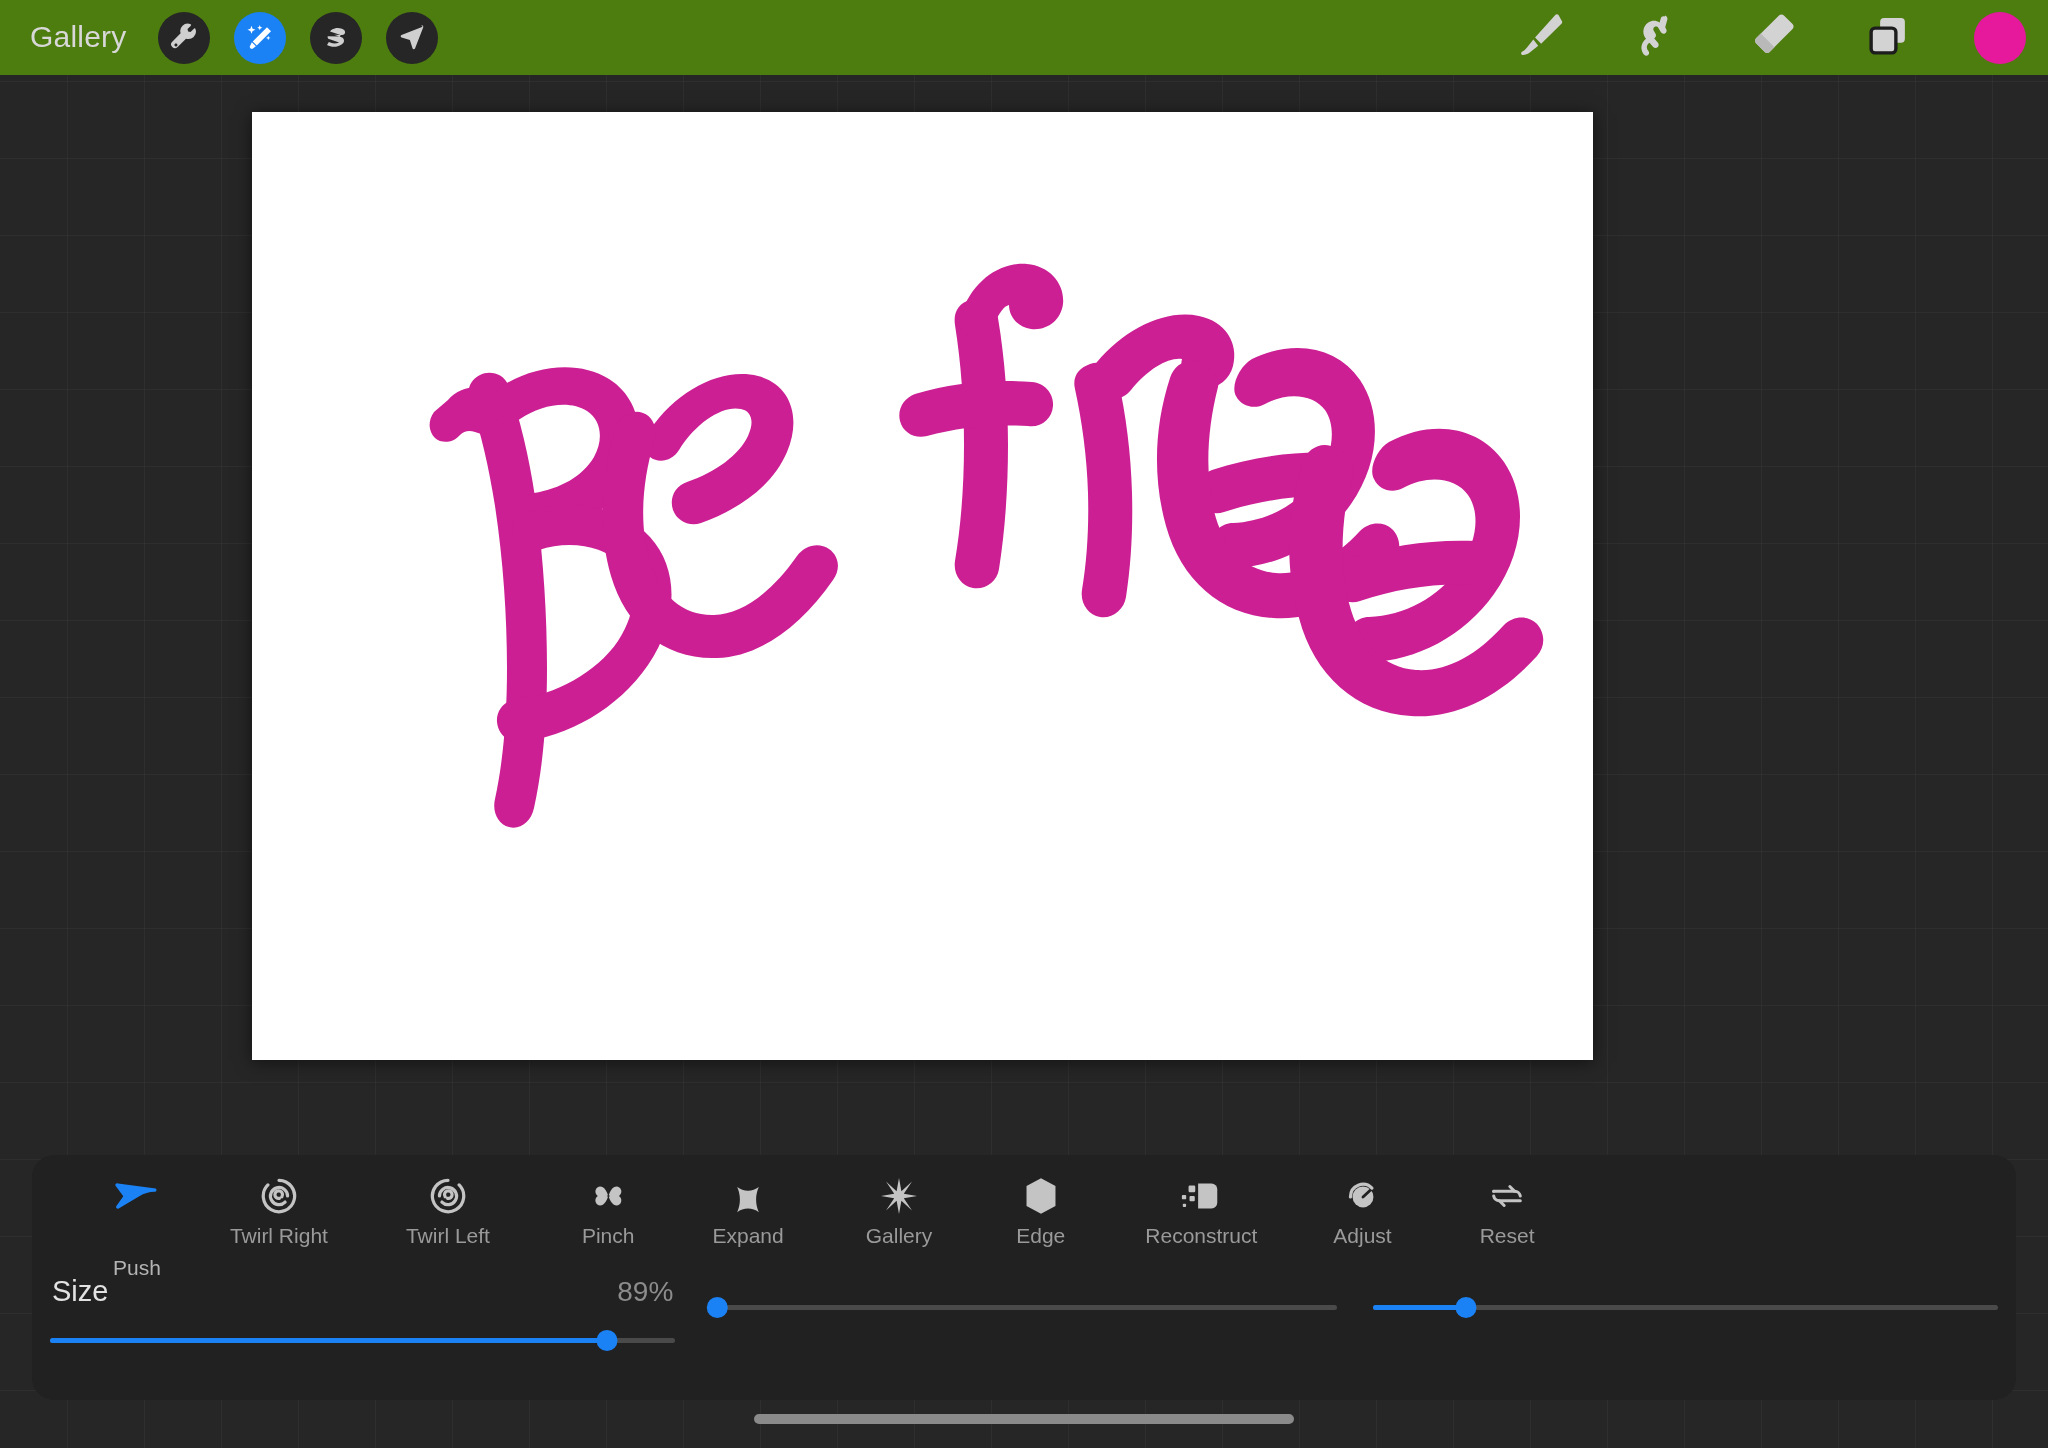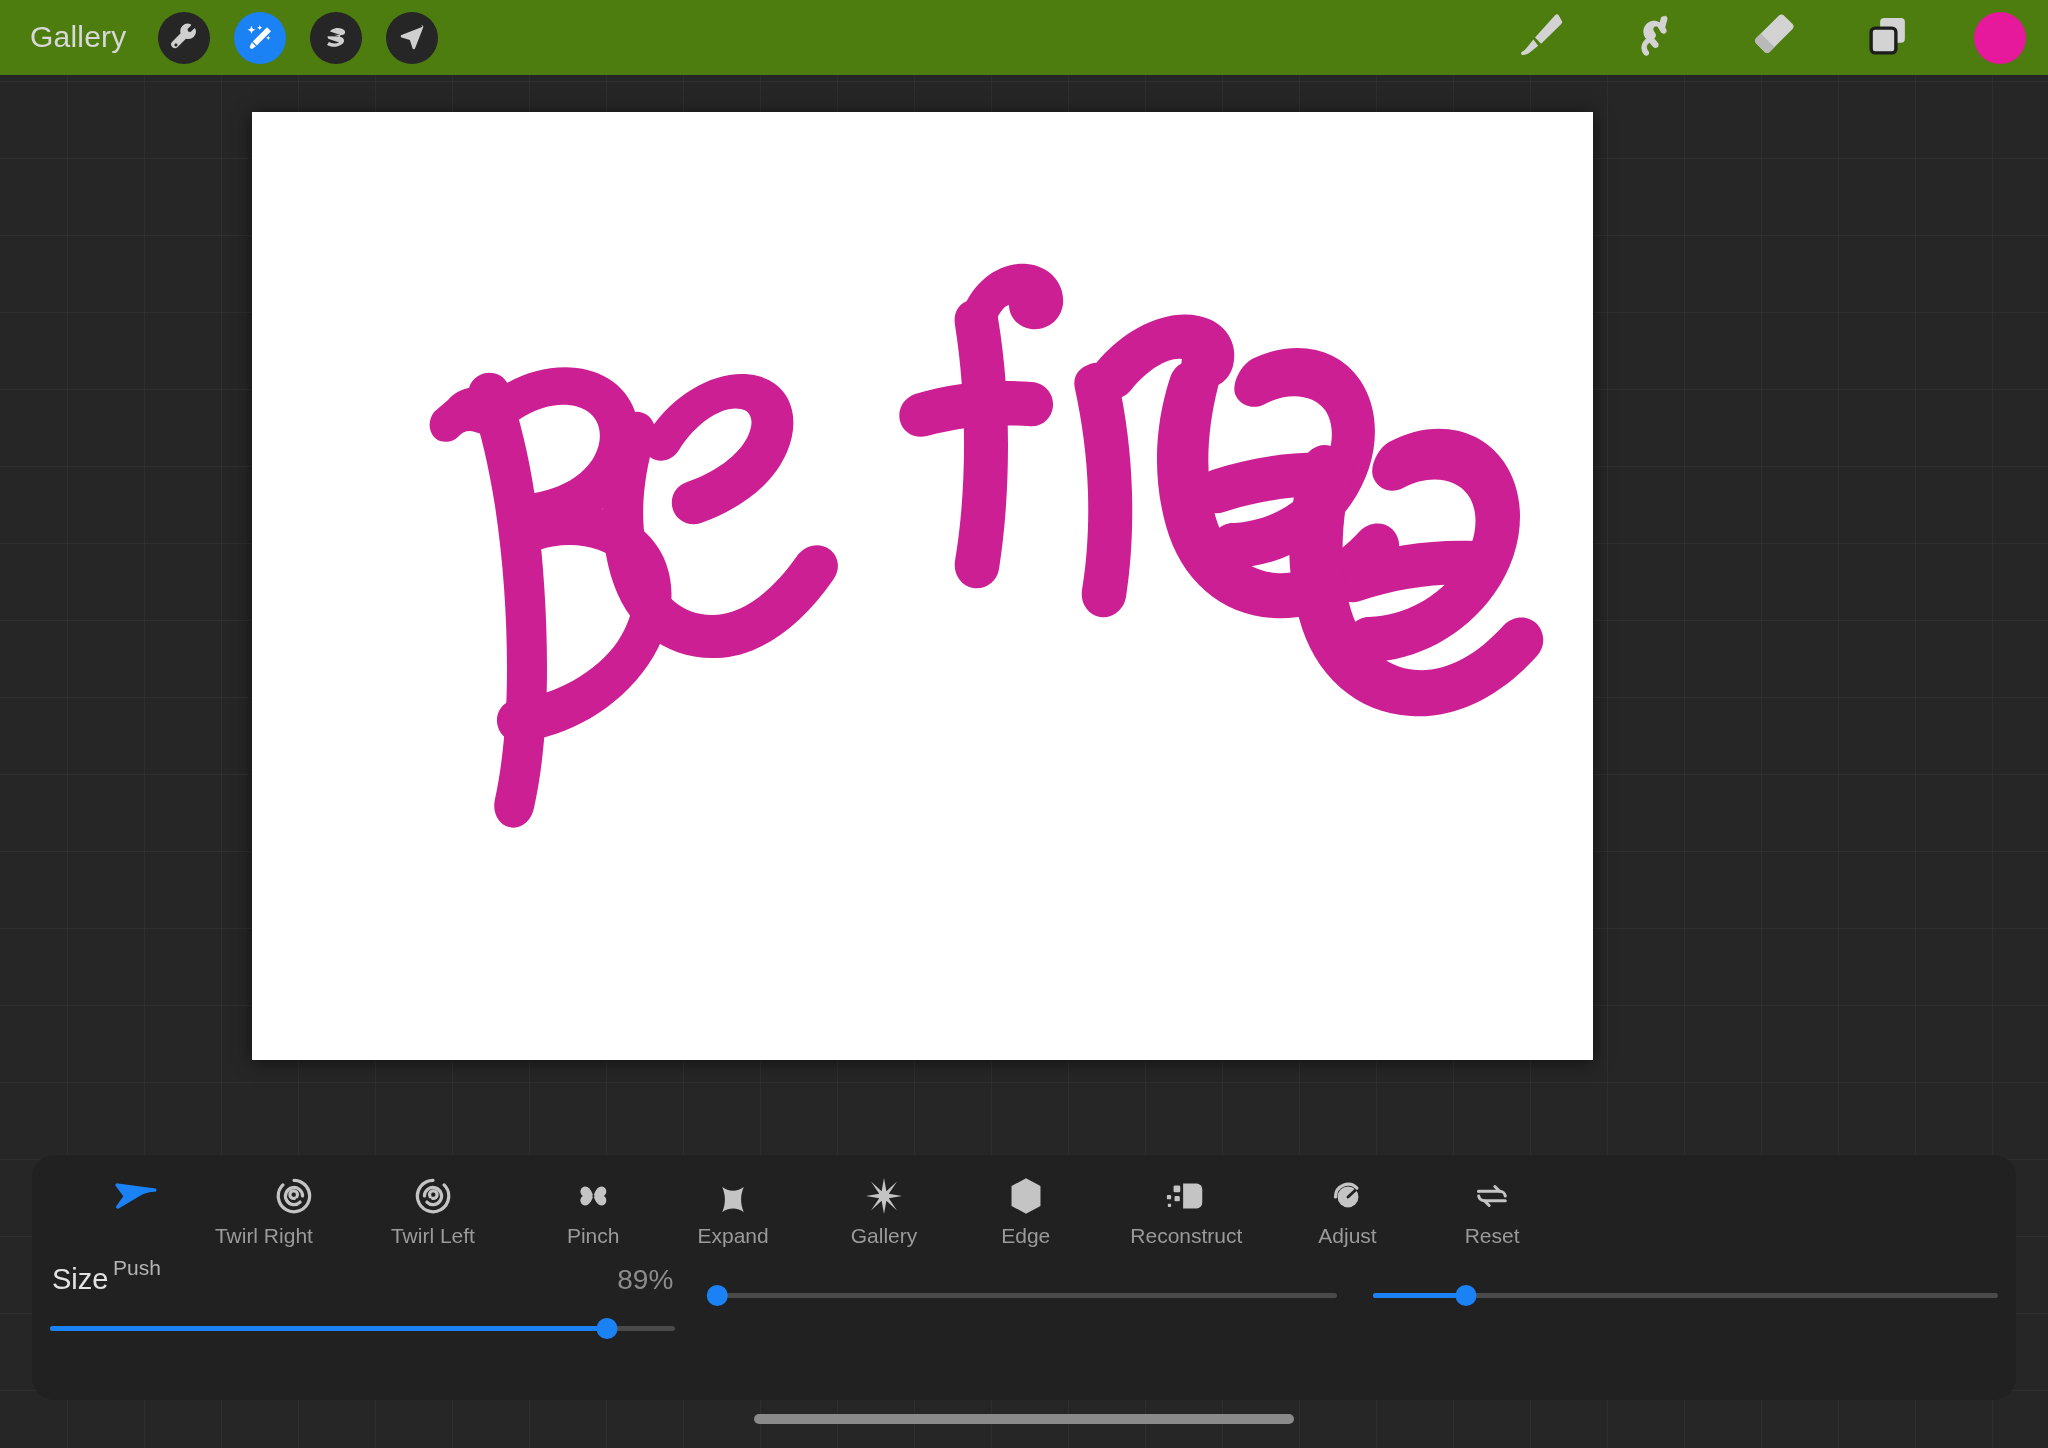--- a/index.html
+++ b/index.html
@@ -108,21 +108,21 @@
   .liquify-tool .lt-label{
     margin-top:7px;
     font-size:21px; color:#9a9a9a;
     font-family:"Liberation Sans", sans-serif;
     white-space:nowrap;
   }
   .liquify-tool.active .lt-label{ color:#b4b4b4; }
 
   
   #slider-row{
-    position:absolute; left:0; top:108px; width:100%; height:130px;
+    position:absolute; left:0; top:120px; width:100%; height:130px;
     display:flex;
   }
   .slider-group{
     flex:1 1 0;
     padding:0 18px;
     position:relative;
   }
   .slider-head{
     display:flex; justify-content:space-between; align-items:baseline;
     padding:0 2px 0 2px;
@@ -375,21 +375,21 @@
       <div class="liquify-tool active" style="margin-left:81px;gap:32px;">
         <span class="lt-icon">
           <svg width="44" height="34" viewBox="0 0 44 34" fill="#1b82f5">
             <path d="M3 4.5c-1.6-1-3.4.9-2.3 2.4l7.6 10.4-6.9 9.8c-1.1 1.6.8 3.4 2.3 2.4
                      l20.6-12.3c4.6-2.8 9.9-4.3 15.3-4.4 1.8 0 2.6-2.3 1.1-3.3z"></path>
           </svg>
         </span>
         <span class="lt-label">Push</span>
       </div>
 
-      <div class="liquify-tool" style="margin-left:54px;align-items:flex-end;">
+      <div class="liquify-tool" style="margin-left:69px;">
         <span class="lt-icon">
           <svg width="38" height="38" viewBox="0 0 40 40" fill="none" stroke="#c4c4c4" stroke-width="3.4" stroke-linecap="round">
             <path d="M20 3.5a16.5 16.5 0 1 1-11.7 4.8"></path>
             <path d="M20 11a9 9 0 1 0 6.4 2.6" transform="rotate(90 20 20)"></path>
             <path d="M20 17.5a4 4 0 1 1-2.8 1.2" transform="rotate(170 20 20)"></path>
           </svg>
         </span>
         <span class="lt-label">Twirl Right</span>
       </div>
 

